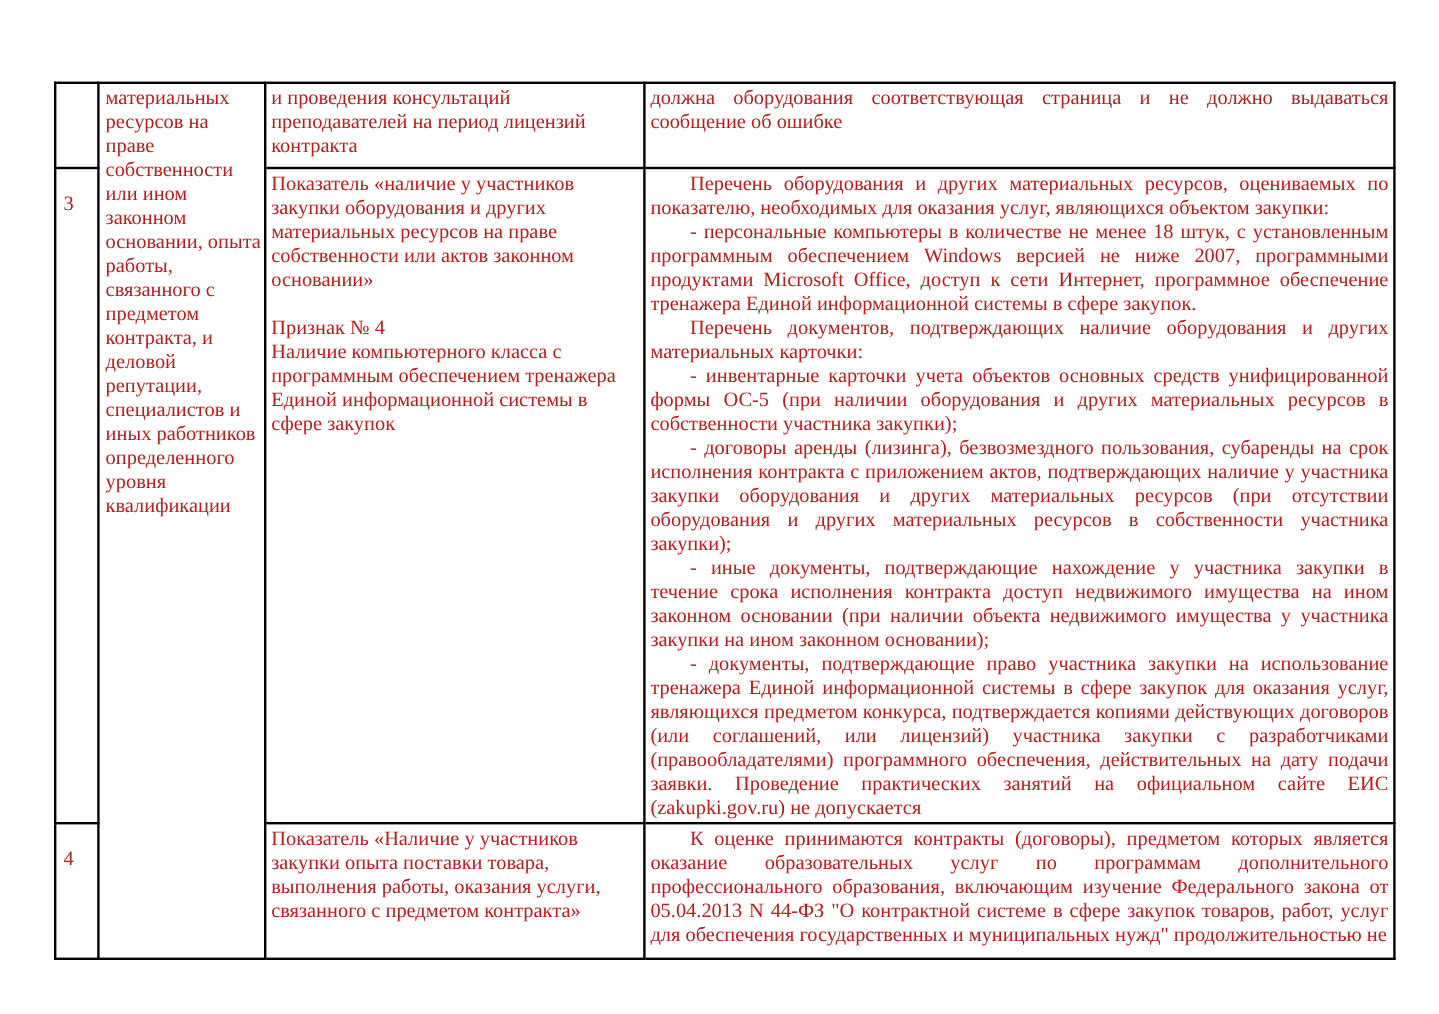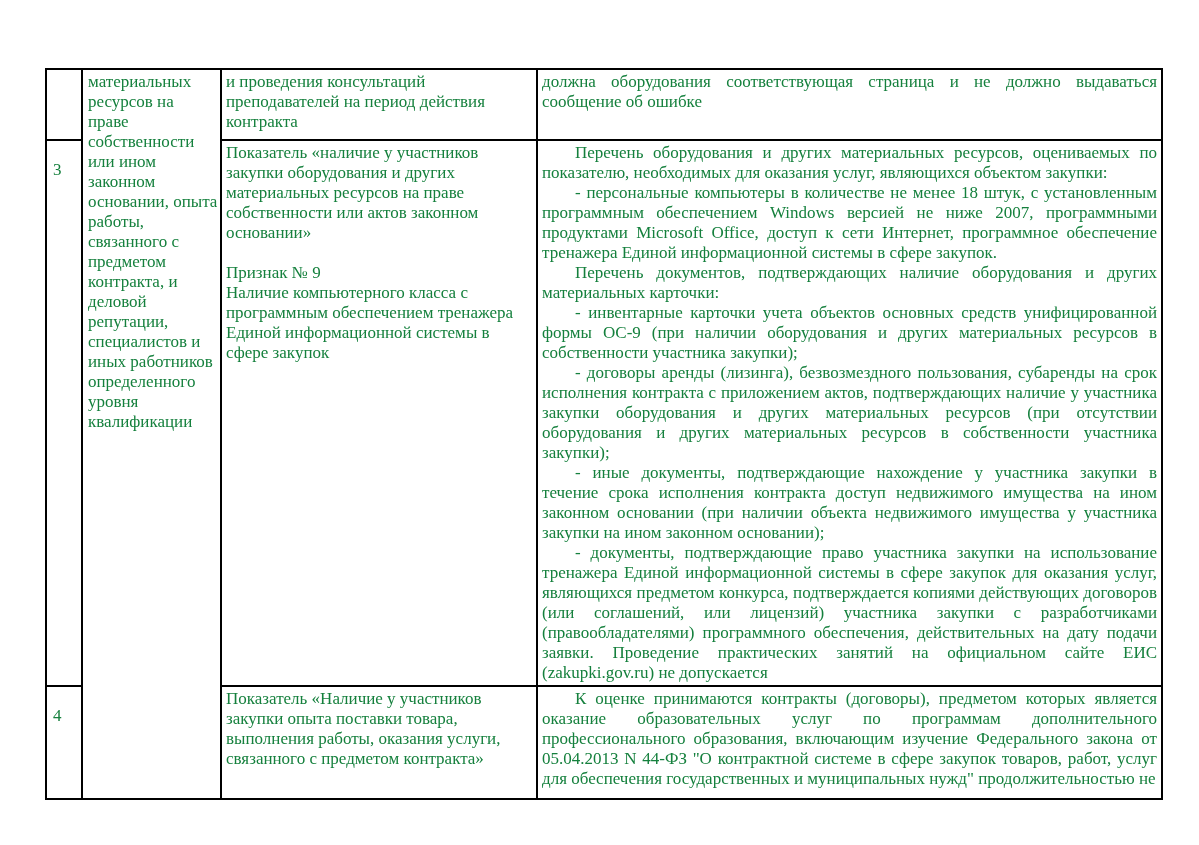--- a/index.html
+++ b/index.html
@@ -9,21 +9,21 @@
     width: 1199px;
     height: 845px;
     overflow: hidden;
   }
   .page {
     position: relative;
     width: 1199px;
     height: 750px;
     background: #ffffff;
     font-family: "Liberation Serif", "DejaVu Serif", serif;
-    color: #15803d;
+    color: #b91c1c;
   }
   table.doc-table {
     position: absolute;
     left: 45px;
     top: 68px;
     width: 1117px;
     border-collapse: collapse;
     table-layout: fixed;
   }
   td {
@@ -77,40 +77,40 @@
     </colgroup>
     <tbody>
       <tr class="row-a">
         <td class="num">
             <p></p>
           </td>
         <td class="crit" rowspan="3">
             <p>материальных ресурсов на праве собственности или ином законном основании, опыта работы, связанного с предметом контракта, и деловой репутации, специалистов и иных работников определенного уровня квалификации</p>
           </td>
         <td class="mid">
-            <p>и проведения консультаций преподавателей на период действия контракта</p>
+            <p>и проведения консультаций преподавателей на период лицензий контракта</p>
           </td>
         <td class="det">
             <p class="just-noindent">должна оборудования соответствующая страница и не должно выдаваться сообщение об ошибке</p>
           </td>
       </tr>
       <tr class="row-3">
         <td class="num">
             <p>3</p>
           </td>
         <td class="mid">
           <p>Показатель «наличие у участников закупки оборудования и других материальных ресурсов на праве собственности или актов законном основании»</p>
-          <p class="gap-above">Признак № 9</p>
+          <p class="gap-above">Признак № 4</p>
           <p>Наличие компьютерного класса с программным обеспечением тренажера Единой информационной системы в сфере закупок</p>
         </td>
         <td class="det">
           <p>Перечень оборудования и других материальных ресурсов, оцениваемых по показателю, необходимых для оказания услуг, являющихся объектом закупки:</p>
           <p>- персональные компьютеры в количестве не менее 18 штук, с установленным программным обеспечением Windows версией не ниже 2007, программными продуктами Microsoft Office, доступ к сети Интернет, программное обеспечение тренажера Единой информационной системы в сфере закупок.</p>
           <p>Перечень документов, подтверждающих наличие оборудования и других материальных карточки:</p>
-          <p>- инвентарные карточки учета объектов основных средств унифицированной формы ОС-9 (при наличии оборудования и других материальных ресурсов в собственности участника закупки);</p>
+          <p>- инвентарные карточки учета объектов основных средств унифицированной формы ОС-5 (при наличии оборудования и других материальных ресурсов в собственности участника закупки);</p>
           <p>- договоры аренды (лизинга), безвозмездного пользования, субаренды на срок исполнения контракта с приложением актов, подтверждающих наличие у участника закупки оборудования и других материальных ресурсов (при отсутствии оборудования и других материальных ресурсов в собственности участника закупки);</p>
           <p>- иные документы, подтверждающие нахождение у участника закупки в течение срока исполнения контракта доступ недвижимого имущества на ином законном основании (при наличии объекта недвижимого имущества у участника закупки на ином законном основании);</p>
           <p>- документы, подтверждающие право участника закупки на использование тренажера Единой информационной системы в сфере закупок для оказания услуг, являющихся предметом конкурса, подтверждается копиями действующих договоров (или соглашений, или лицензий) участника закупки с разработчиками (правообладателями) программного обеспечения, действительных на дату подачи заявки. Проведение практических занятий на официальном сайте ЕИС (zakupki.gov.ru) не допускается</p>
         </td>
       </tr>
       <tr class="row-4">
         <td class="num">
             <p>4</p>
           </td>
         <td class="mid">

